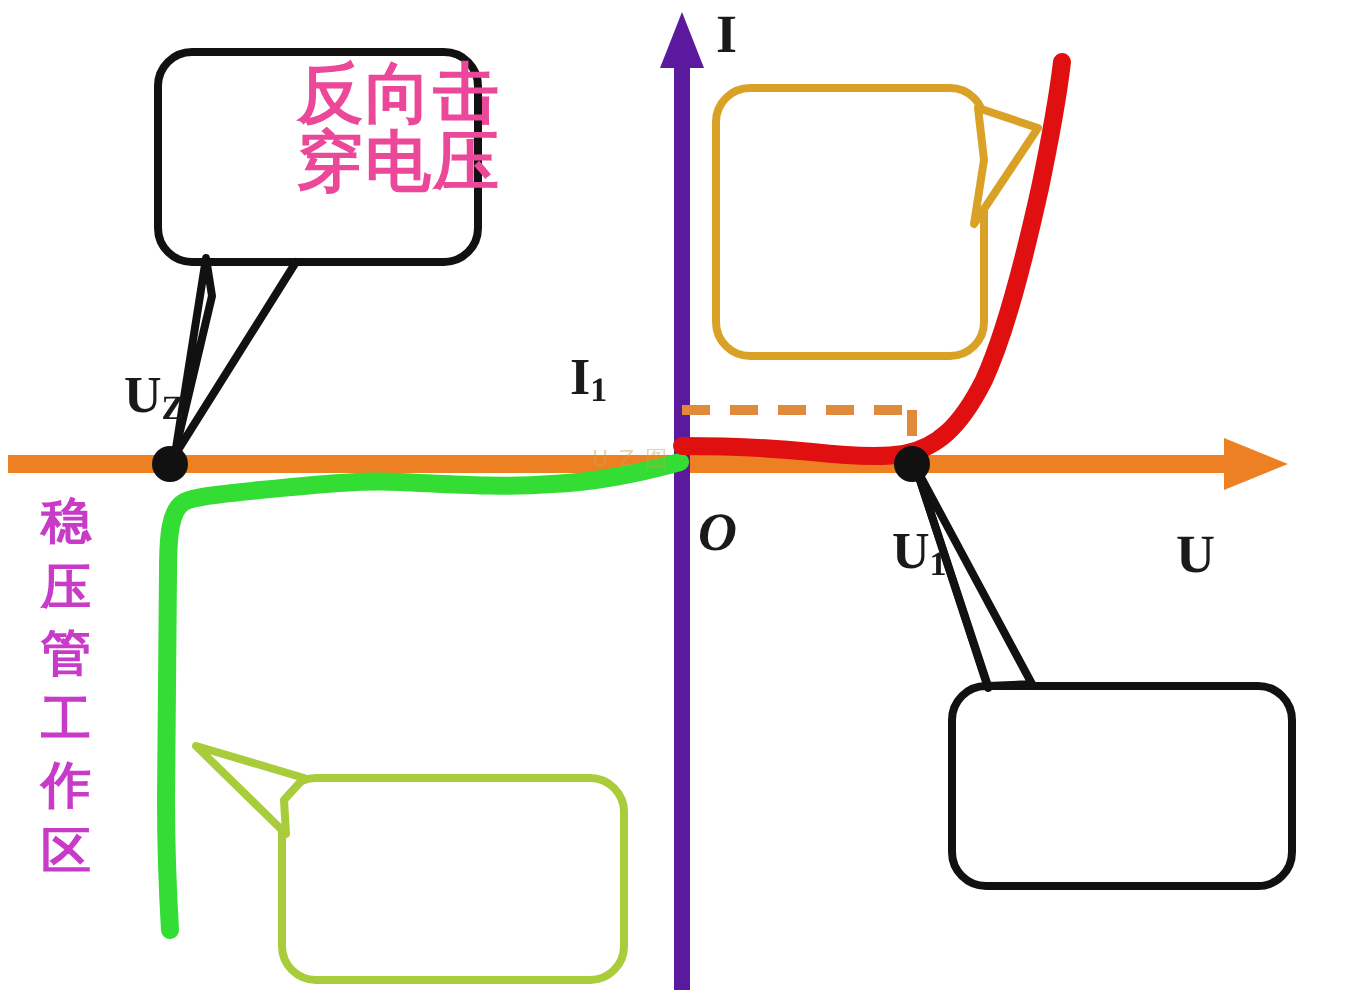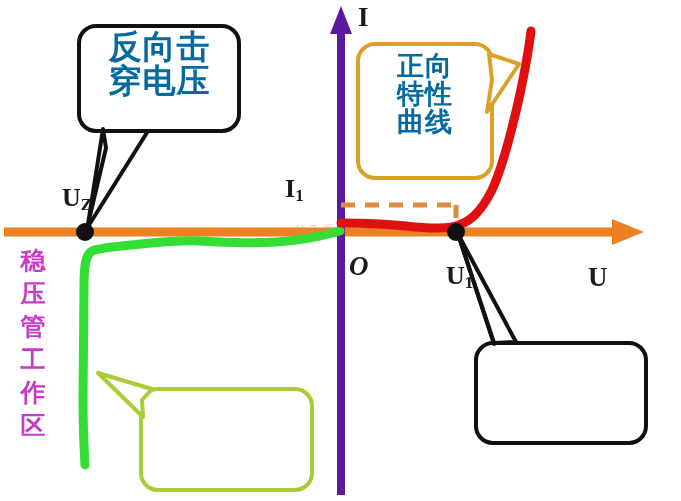--- a/index.html
+++ b/index.html
@@ -39,25 +39,26 @@
     color:#c83bc8;
     text-align:center;
     letter-spacing:0;
   }
   #zener-region span{display:block;}
 
   .callout-text{
     position:absolute;
     font-family:"DejaVu Sans", sans-serif;
     font-weight:bold;
-    color:#0369a1;
+    color:#ec4899;
     text-align:center;
     line-height:1.03;
     letter-spacing:1px;
     white-space:pre-line;
+    padding-left:40px;
   }
   #co-text-rev-bd{left:82px;top:30px;width:155px;font-size:33px;}
   #co-text-fwd-curve{left:366px;top:52px;width:118px;font-size:27px;}
   #co-text-rev-curve{left:150px;top:398px;width:155px;font-size:30px;}
   #co-text-fwd-volt{left:484px;top:354px;width:155px;font-size:30px;}
 
   #watermark{
     position:absolute;left:296px;top:222px;
     font-family:"DejaVu Sans", sans-serif;
     font-size:11px;
@@ -148,21 +149,18 @@
     <span>压</span>
     <span>管</span>
     <span>工</span>
     <span>作</span>
     <span>区</span>
   </div>
 
   <div class="callout-text" id="co-text-rev-bd">反向击
 穿电压</div>
 
-  <div class="callout-text" id="co-text-fwd-curve">正向
-特性
-曲线</div>
 
 
 
   <div id="watermark">U Z 图</div>
 
 </div>
 
 </body></html>

